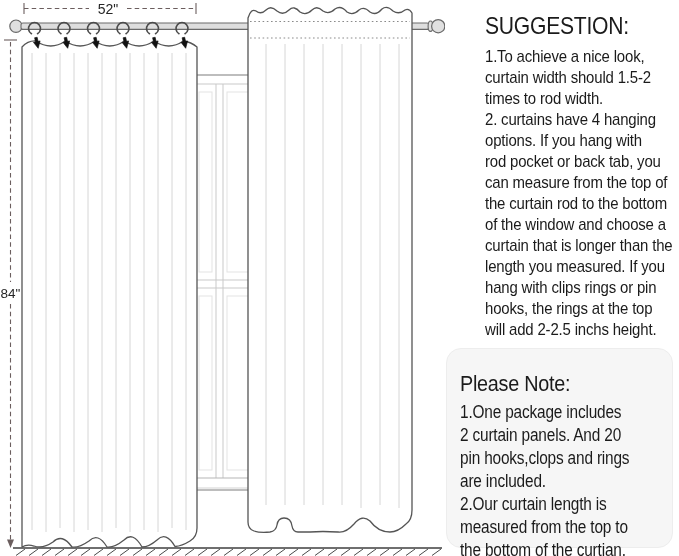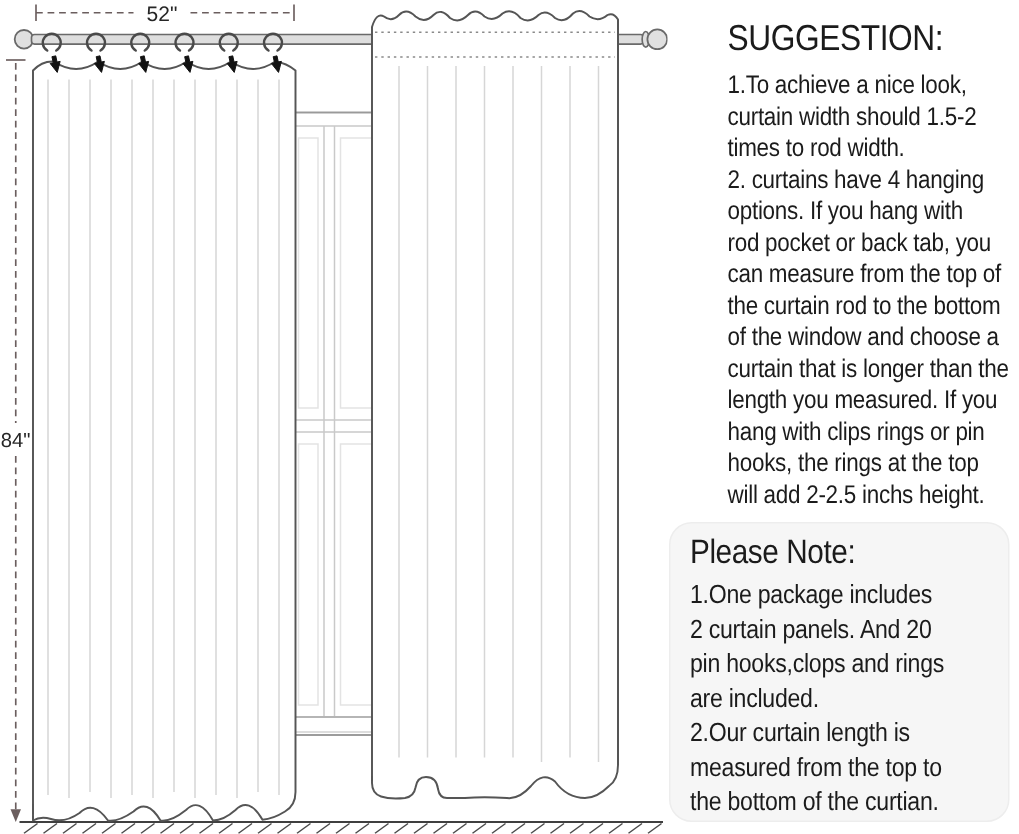--- a/index.html
+++ b/index.html
@@ -13,21 +13,21 @@
   svg text{font-family:"Liberation Sans",sans-serif;fill:#262626;}
 
   .right-col{position:absolute;left:455px;top:12px;width:224px;margin-left:30px;}
   .condensed{transform:scaleX(0.88);transform-origin:0 0;display:block;}
   .sug-title{font-size:24px;letter-spacing:-0.3px;font-weight:400;white-space:nowrap;}
   .sug-body{font-size:17px;line-height:21px;letter-spacing:-0.2px;margin-top:6px;
             white-space:pre-line;}
   .note-box{
     position:absolute;left:446px;top:348px;width:227px;height:200px;
     background:#f6f6f6;border:1px solid #ededed;border-radius:15px;
-    box-sizing:border-box;padding:6px 0 0 13px;
+    box-sizing:border-box;padding:22px 0 0 13px;
   }
   .note-title{font-size:22.5px;letter-spacing:-0.3px;white-space:nowrap;}
   .note-body{font-size:17.5px;line-height:23px;letter-spacing:-0.2px;margin-top:4px;
              white-space:pre-line;}
 </style>
 </head>
 <body>
 
 <div class="stage">
 

